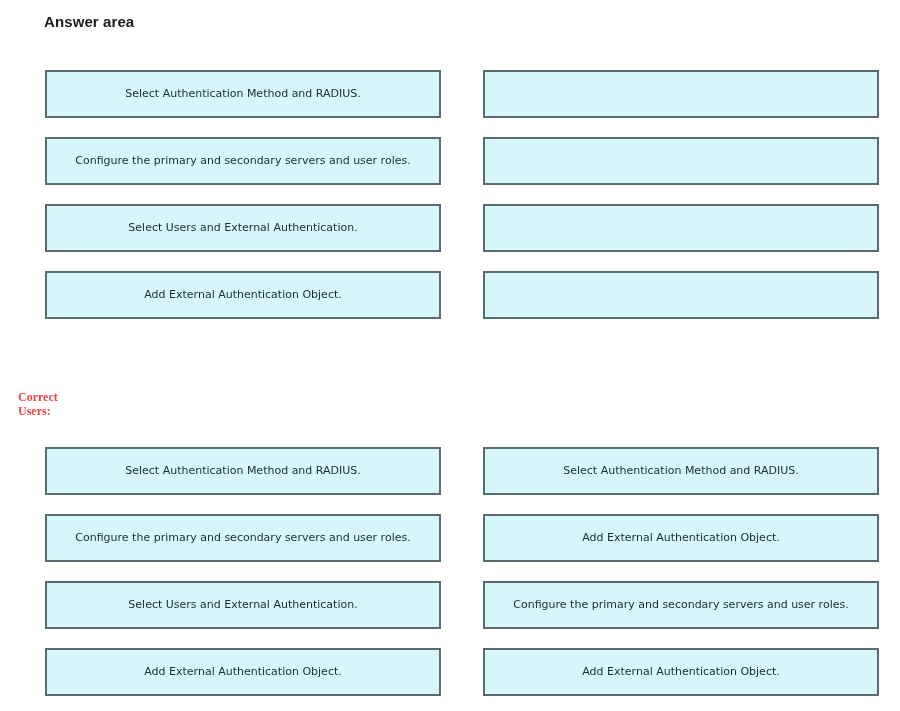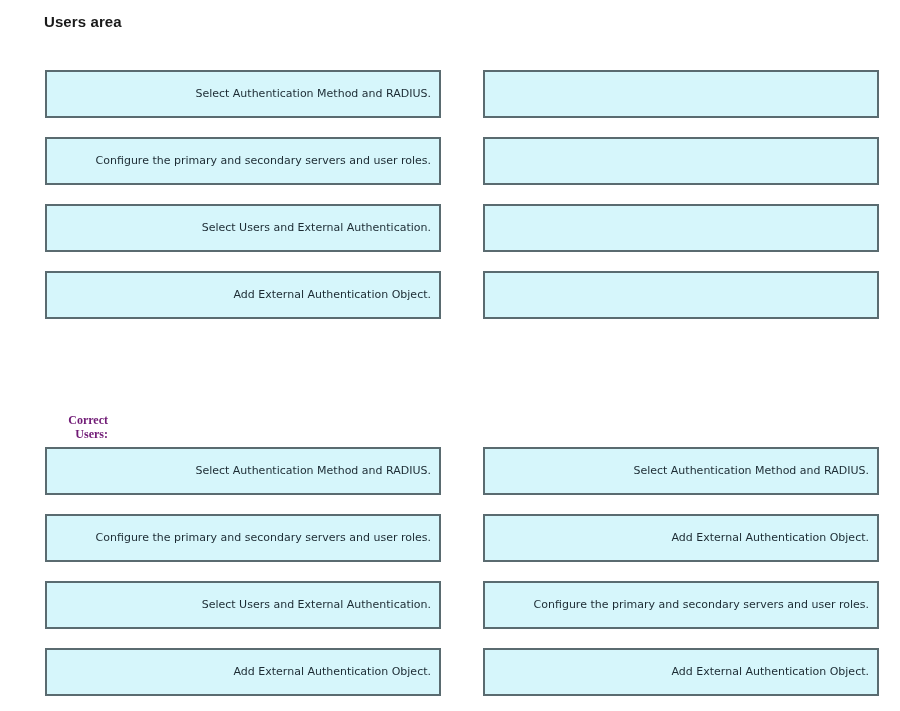--- a/index.html
+++ b/index.html
@@ -25,68 +25,67 @@
     font-size: 15px;
     font-weight: bold;
     color: #1a1a1a;
     letter-spacing: 0.1px;
     white-space: nowrap;
   }
 
   .correct-answer-label {
     position: absolute;
     left: 18px;
-    top: 413px;
+    top: 390px;
     font-family: "Liberation Serif", serif;
     font-size: 12px;
     font-weight: bold;
-    color: #701a75;
+    color: #ef4444;
     line-height: 14px;
     width: 90px;
-    text-align: right;
   }
   .correct-answer-label span { display: block; }
 
   .col {
     position: absolute;
   }
   .col-left  { left: 45px;  width: 396px; }
   .col-right { left: 483px; width: 396px; }
 
   .opt-box {
     box-sizing: border-box;
     width: 100%;
     height: 48px;
     background: #d6f6fb;
     border: 2px solid #5a6b70;
     display: flex;
     align-items: center;
-    justify-content: flex-end;
+    justify-content: center;
     margin-bottom: 19px;
-    padding: 0 8px;
+    padding: 0 20px;
   }
   .opt-box:last-child { margin-bottom: 0; }
 
   .opt-box .opt-text {
     font-family: "DejaVu Sans", sans-serif;
     font-size: 11px;
     color: #1c2b33;
     text-align: center;
     line-height: 14px;
     white-space: nowrap;
   }
 
   
   #top-grid  { position: absolute; top: 70px;  left: 0; width: 900px; height: 250px; }
   #bot-grid  { position: absolute; top: 447px; left: 0; width: 900px; height: 250px; }
 </style>
 </head>
 <body>
 
-<div class="answer-area-title">Users area</div>
+<div class="answer-area-title">Answer area</div>
 
 <div id="top-grid">
 
   <div class="col col-left">
     <div class="opt-box">
       <span class="opt-text">Select Authentication Method and RADIUS.</span>
     </div>
     <div class="opt-box">
       <span class="opt-text">Configure the primary and secondary servers and user roles.</span>
     </div>

